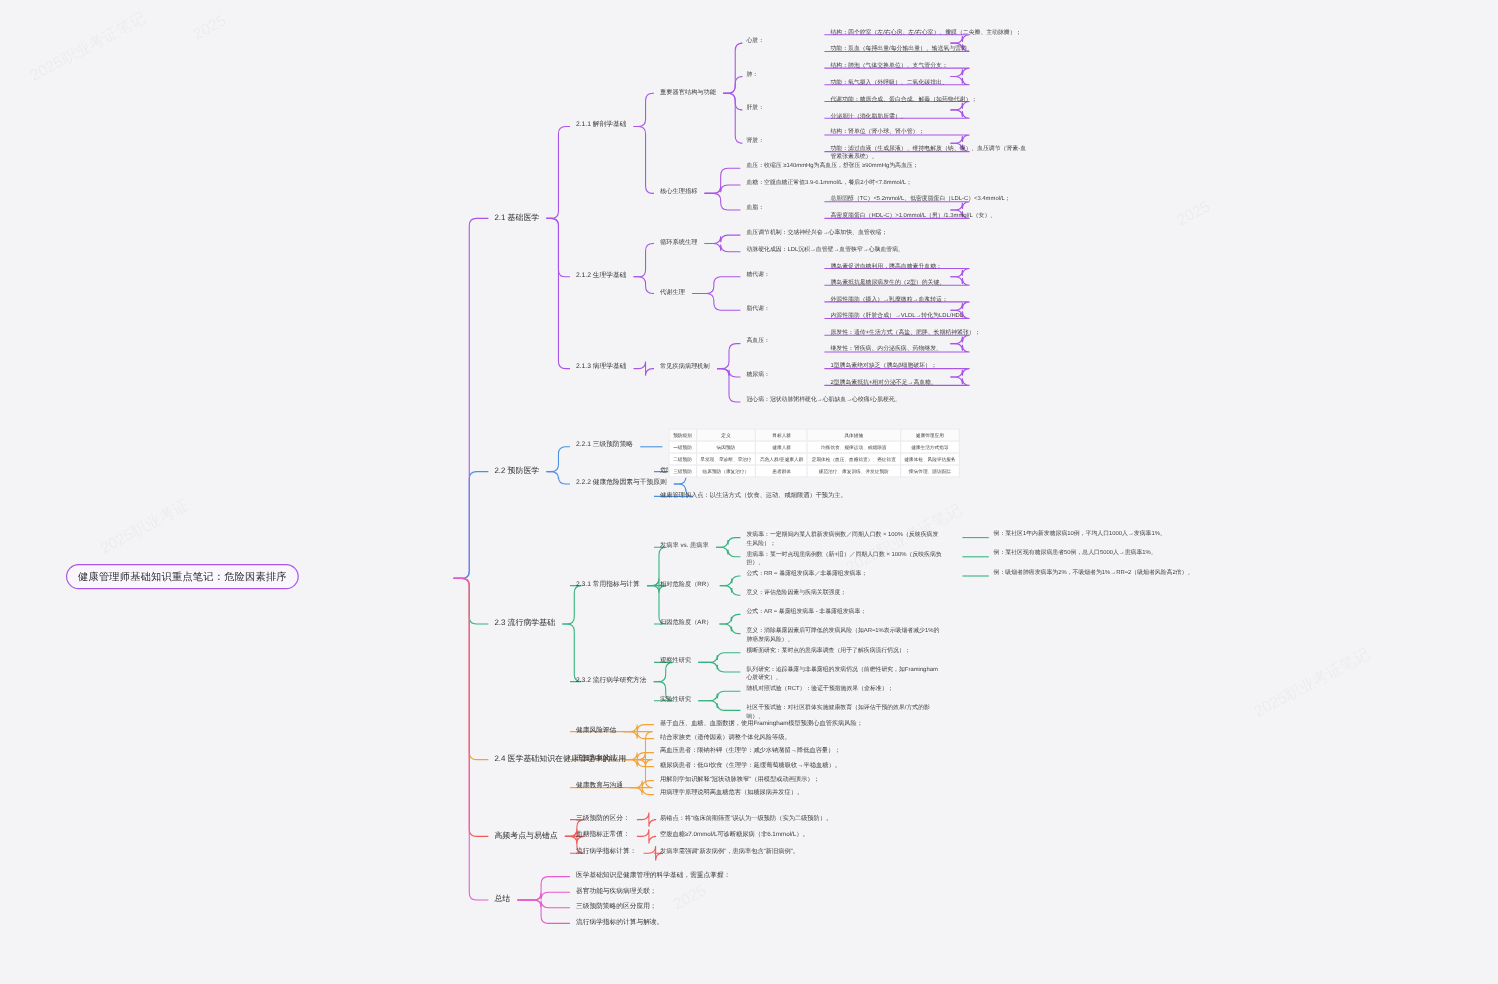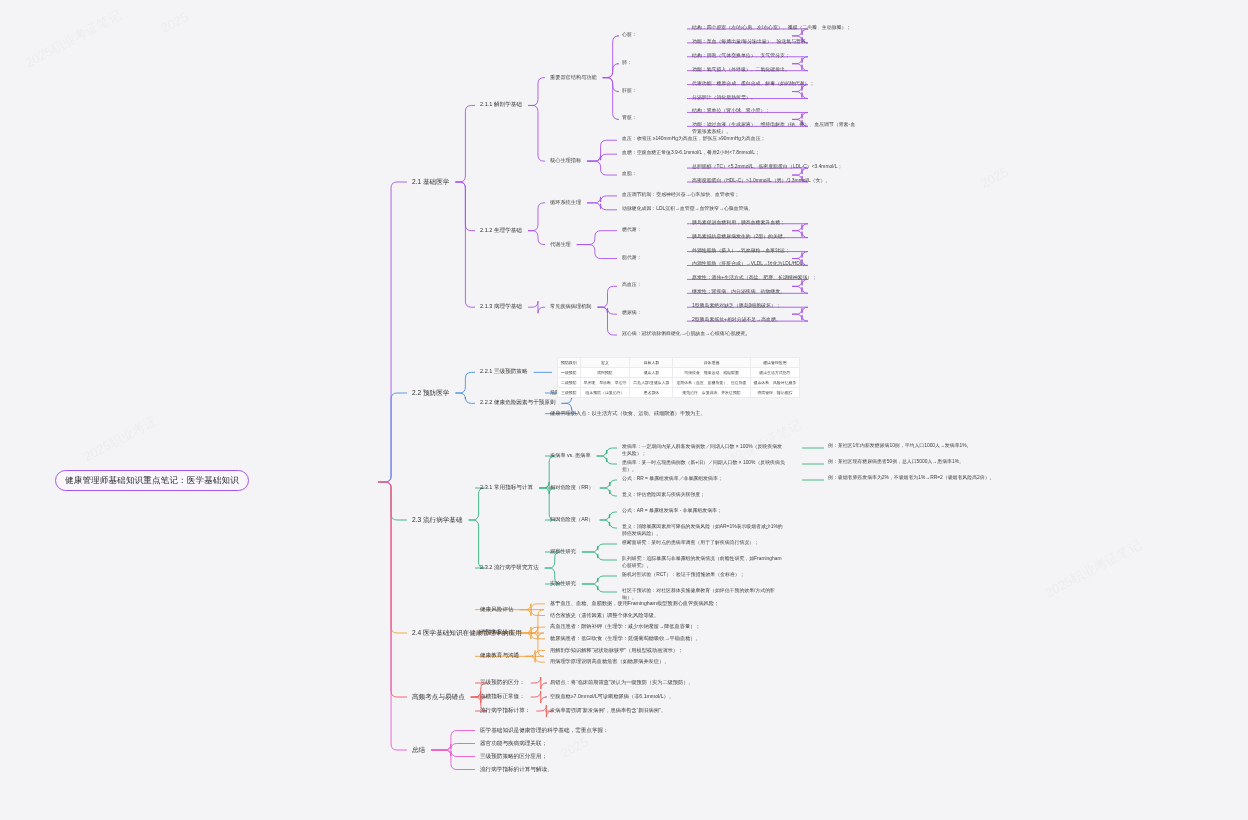--- a/index.html
+++ b/index.html
@@ -174,21 +174,21 @@
     </svg>
 
   <div class="wm" style="left:20px;  top:30px;">2025职业考证笔记</div>
   <div class="wm" style="left:160px; top:15px;">2025</div>
   <div class="wm" style="left:80px;  top:430px;">2025职业考证</div>
   <div class="wm" style="left:980px; top:170px;">2025</div>
   <div class="wm" style="left:1040px;top:560px;">2025职业考证笔记</div>
   <div class="wm" style="left:560px; top:740px;">2025</div>
   <div class="wm" style="left:700px; top:440px;">2025职业考证笔记</div>
 
-  <div class="node root" id="root-node" style="left:55px; top:470px;">健康管理师基础知识重点笔记：医学基础知识</div>
+  <div class="node root" id="root-node" style="left:55px; top:470px;">健康管理师基础知识重点笔记：危险因素排序</div>
 
   <div id="nodes">
       <div class="node lv1" style="left: 410px; top: 177px;">2.1 基础医学</div>
       <div class="node lv2" style="left: 478px; top: 100.478px;">2.1.1 解剖学基础</div>
       <div class="node lv3" style="left: 548px; top: 72.6522px;">重要器官结构与功能</div>
       <div class="node leaf wrap" style="left: 620px; top: 30.913px; width: 168px;">心脏：</div>
       <div class="node leaf wrap" style="left: 690px; top: 23.9565px; width: 168px;">结构：四个腔室（左/右心房、左/右心室）、瓣膜（二尖瓣、主动脉瓣）；</div>
       <div class="node leaf wrap" style="left: 690px; top: 37.8696px; width: 168px;">功能：泵血（每搏出量/每分输出量）、输送氧与营养。</div>
       <div class="node leaf wrap" style="left: 620px; top: 58.7391px; width: 168px;">肺：</div>
       <div class="node leaf wrap" style="left: 690px; top: 51.7826px; width: 168px;">结构：肺泡（气体交换单位）、支气管分支；</div>

